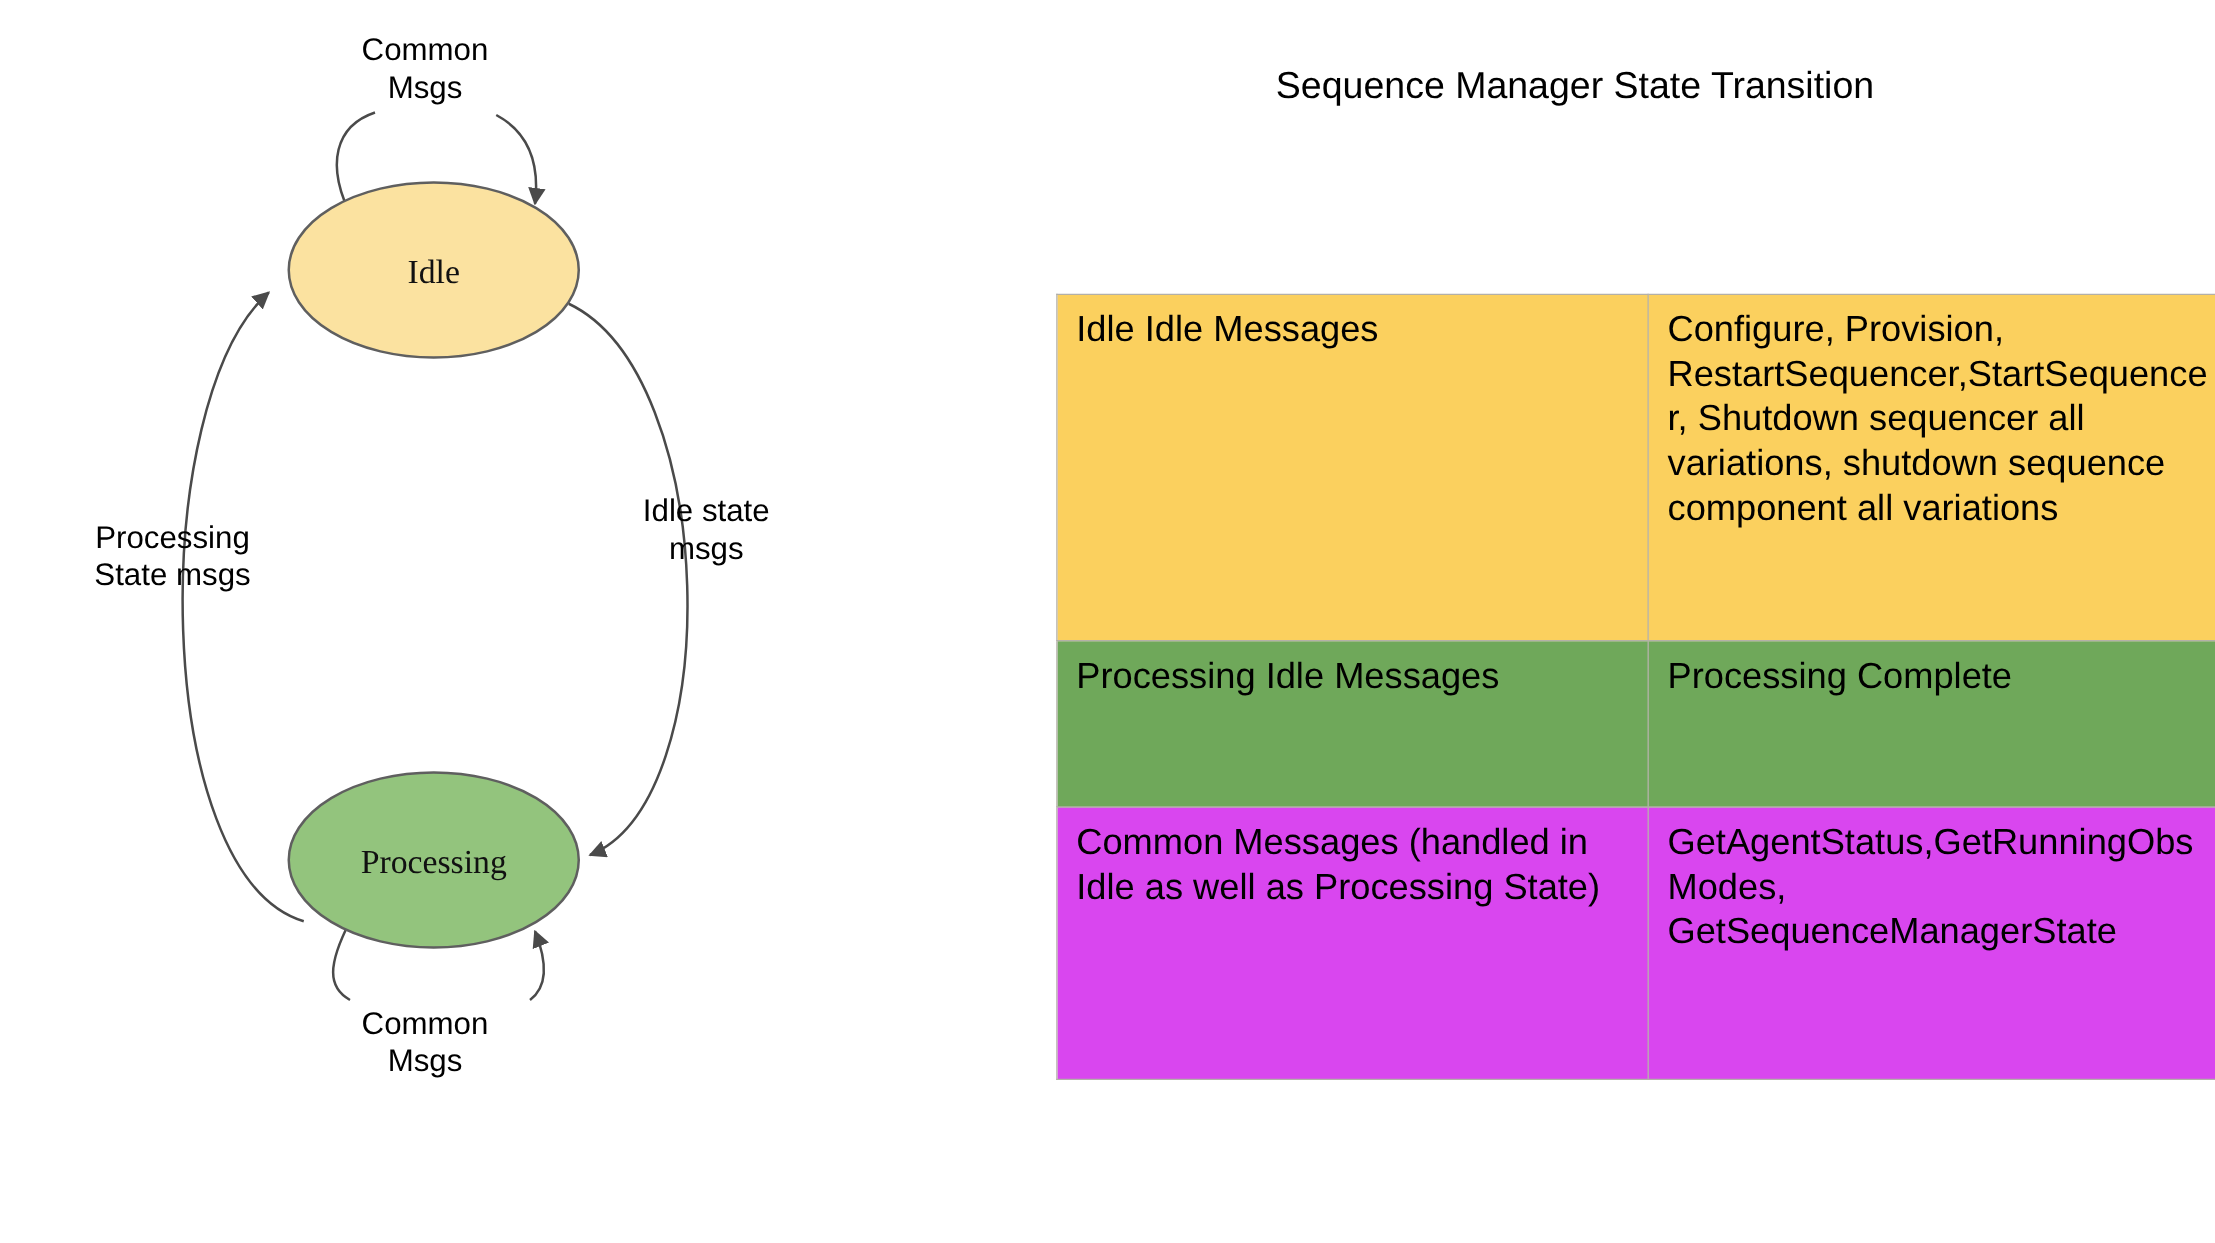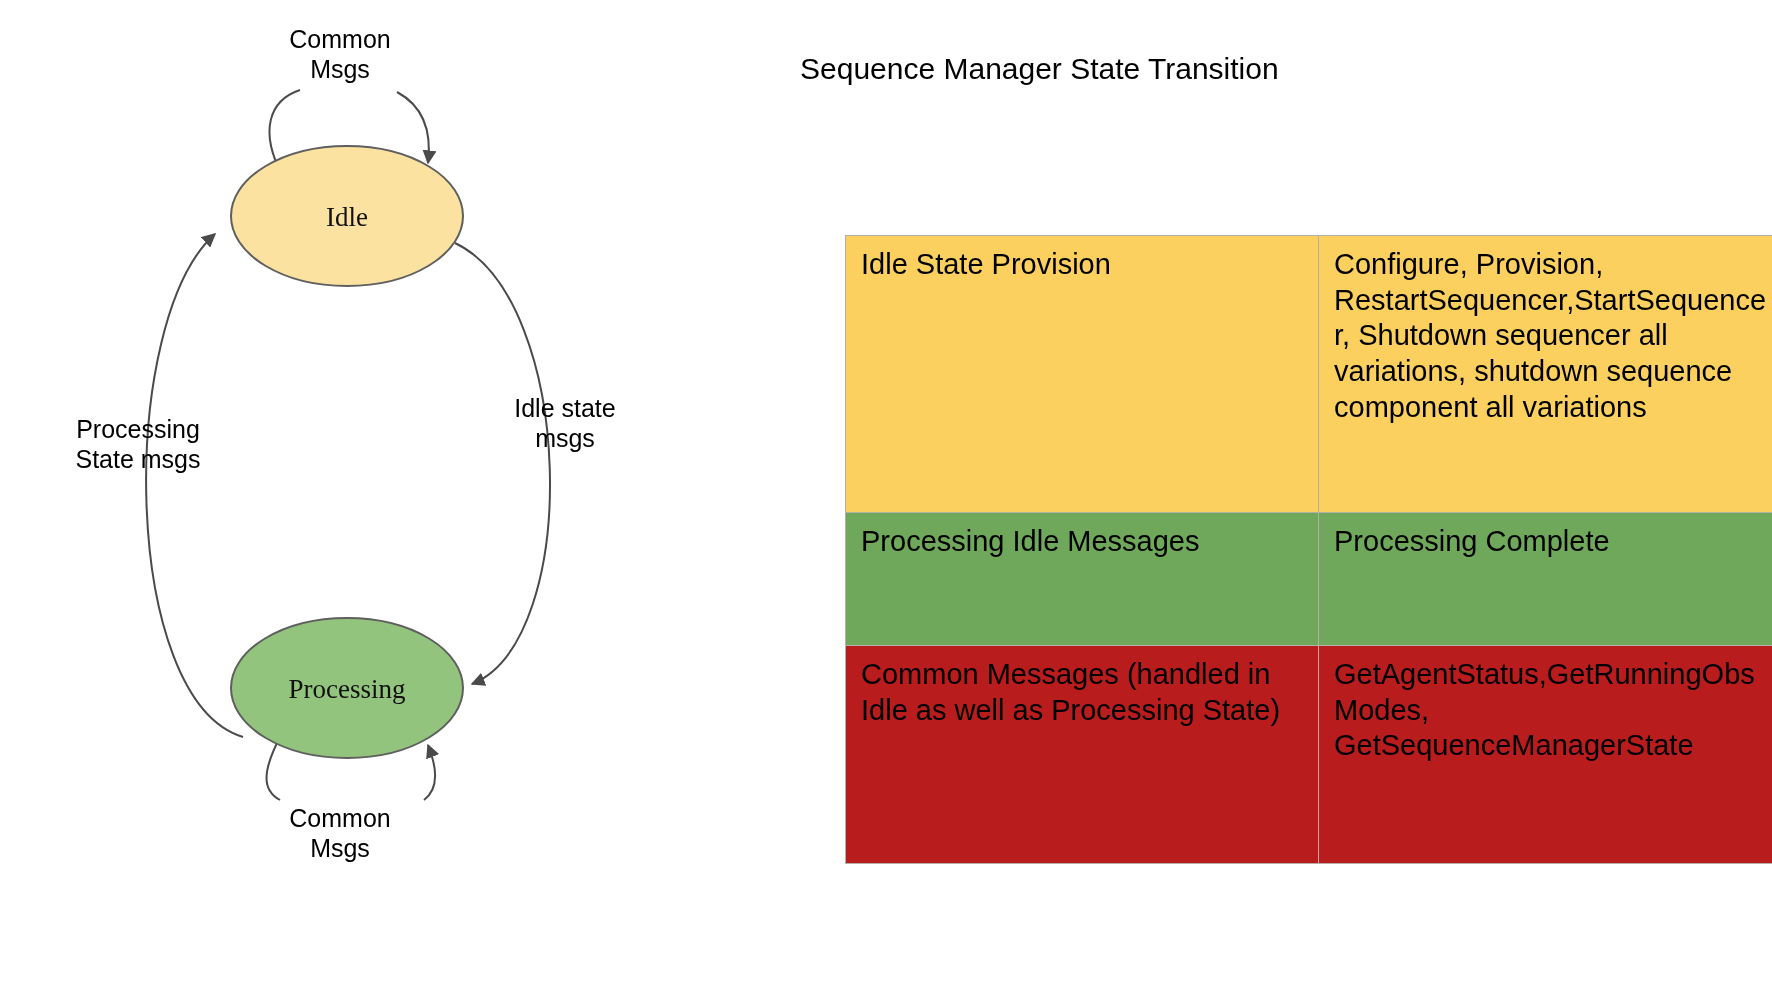--- a/index.html
+++ b/index.html
@@ -43,21 +43,21 @@
     left: 800px;
     top: 0;
     width: 972px;
     height: 994px;
   }
   #panel-title {
     position: absolute;
     left: 0;
     top: 52px;
     width: 920px;
-    text-align: left;
+    text-align: center;
     font-size: 30px;
     font-family: "Liberation Sans", sans-serif;
     color: #000000;
     white-space: nowrap;
   }
 
   #messages-table {
     position: absolute;
     left: 45px;
     top: 235px;
@@ -74,21 +74,21 @@
     line-height: 1.23;
     color: #000000;
     word-wrap: break-word;
     overflow-wrap: break-word;
   }
   #messages-table td.col-left  { width: 443px; }
   #messages-table td.col-right { width: 441px; }
 
   .row-idle       td { background: #fbd05e; height: 254px; }
   .row-processing td { background: #6fa85a; height: 110px; }
-  .row-common     td { background: #b91c1c; height: 195px; margin-top: 16px; }
+  .row-common     td { background: #d946ef; height: 195px; margin-top: 16px; }
 </style>
 </head>
 <body>
 
 <div id="state-diagram">
   <svg class="diagram-svg" width="800" height="994" viewBox="0 0 800 994">
     <defs>
       <marker id="arrow-head" viewBox="0 0 10 10" refX="9" refY="5" markerWidth="7" markerHeight="7" orient="auto-start-reverse">
         <path d="M 0 0 L 10 5 L 0 10 z" fill="#4a4a4a"></path>
       </marker>
@@ -132,21 +132,21 @@
   </svg>
 </div>
 
 <div id="right-panel">
 
   <div id="panel-title">Sequence Manager State Transition</div>
 
   <table id="messages-table">
     <tbody>
       <tr class="row-idle">
-        <td class="col-left">Idle State Provision</td>
+        <td class="col-left">Idle Idle Messages</td>
         <td class="col-right">Configure, Provision, RestartSequencer,StartSequencer, Shutdown sequencer all variations, shutdown sequence component all variations</td>
       </tr>
       <tr class="row-processing">
         <td class="col-left">Processing Idle Messages</td>
         <td class="col-right">Processing Complete</td>
       </tr>
       <tr class="row-common">
         <td class="col-left">Common Messages (handled in Idle as well as Processing State)</td>
         <td class="col-right">GetAgentStatus,GetRunningObsModes, GetSequenceManagerState</td>
       </tr>

